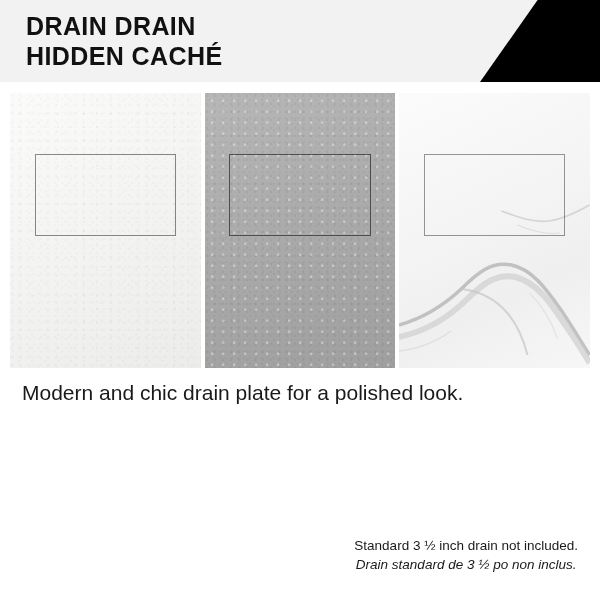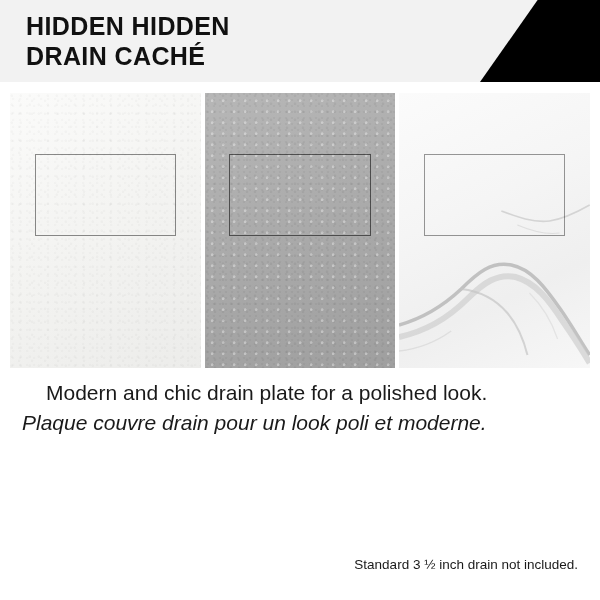--- a/index.html
+++ b/index.html
@@ -110,21 +110,20 @@
   .copy {
     position: absolute;
     left: 22px; top: 378px;
     width: 560px;
   }
   .line-en {
     font-size: 21px;
     color: #1a1a1a;
     line-height: 30px;
     white-space: nowrap;
-    margin-left: 24px;
   }
   .line-fr {
     font-size: 21px;
     font-style: italic;
     color: #1a1a1a;
     line-height: 30px;
     white-space: nowrap;
   }
   .para-gap { height: 14px; }
 
@@ -148,22 +147,22 @@
     line-height: 19px;
   }
 </style>
 </head>
 <body>
 
 <div id="page">
 
   <div class="header">
     <div class="header-corner"></div>
-    <div class="header-title">HIDDEN HIDDEN</div>
-    <div class="header-subtitle">DRAIN CACHÉ</div>
+    <div class="header-title">DRAIN DRAIN</div>
+    <div class="header-subtitle">HIDDEN CACHÉ</div>
   </div>
 
   <div class="strip">
 
     <div class="panel panel-white">
       <div class="drain-rect"></div>
     </div>
 
     <div class="panel panel-grey">
       <div class="drain-rect"></div>
@@ -179,21 +178,21 @@
         <path d="M0 258 C 20 256, 38 248, 52 238" fill="none" stroke="#d2d2d2" stroke-width="1.4" opacity="0.6"></path>
         <path d="M130 200 C 142 212, 152 228, 158 246" fill="none" stroke="#d8d8d8" stroke-width="1.2" opacity="0.6"></path>
       </svg>
       <div class="drain-rect"></div>
     </div>
 
   </div>
 
   <div class="copy">
     <div class="line-en">Modern and chic drain plate for a polished look.</div>
-    <div class="line-fr">Plaque couvre drain pour un look poli et moderne.</div>
     <div class="para-gap"></div>
   </div>
 
   <div class="footnote">
     <div class="foot-en">Standard 3 ½ inch drain not included.</div>
+    <div class="foot-fr">Drain standard de 3 ½ po non inclus.</div>
   </div>
 
 </div>
 
 </body></html>

